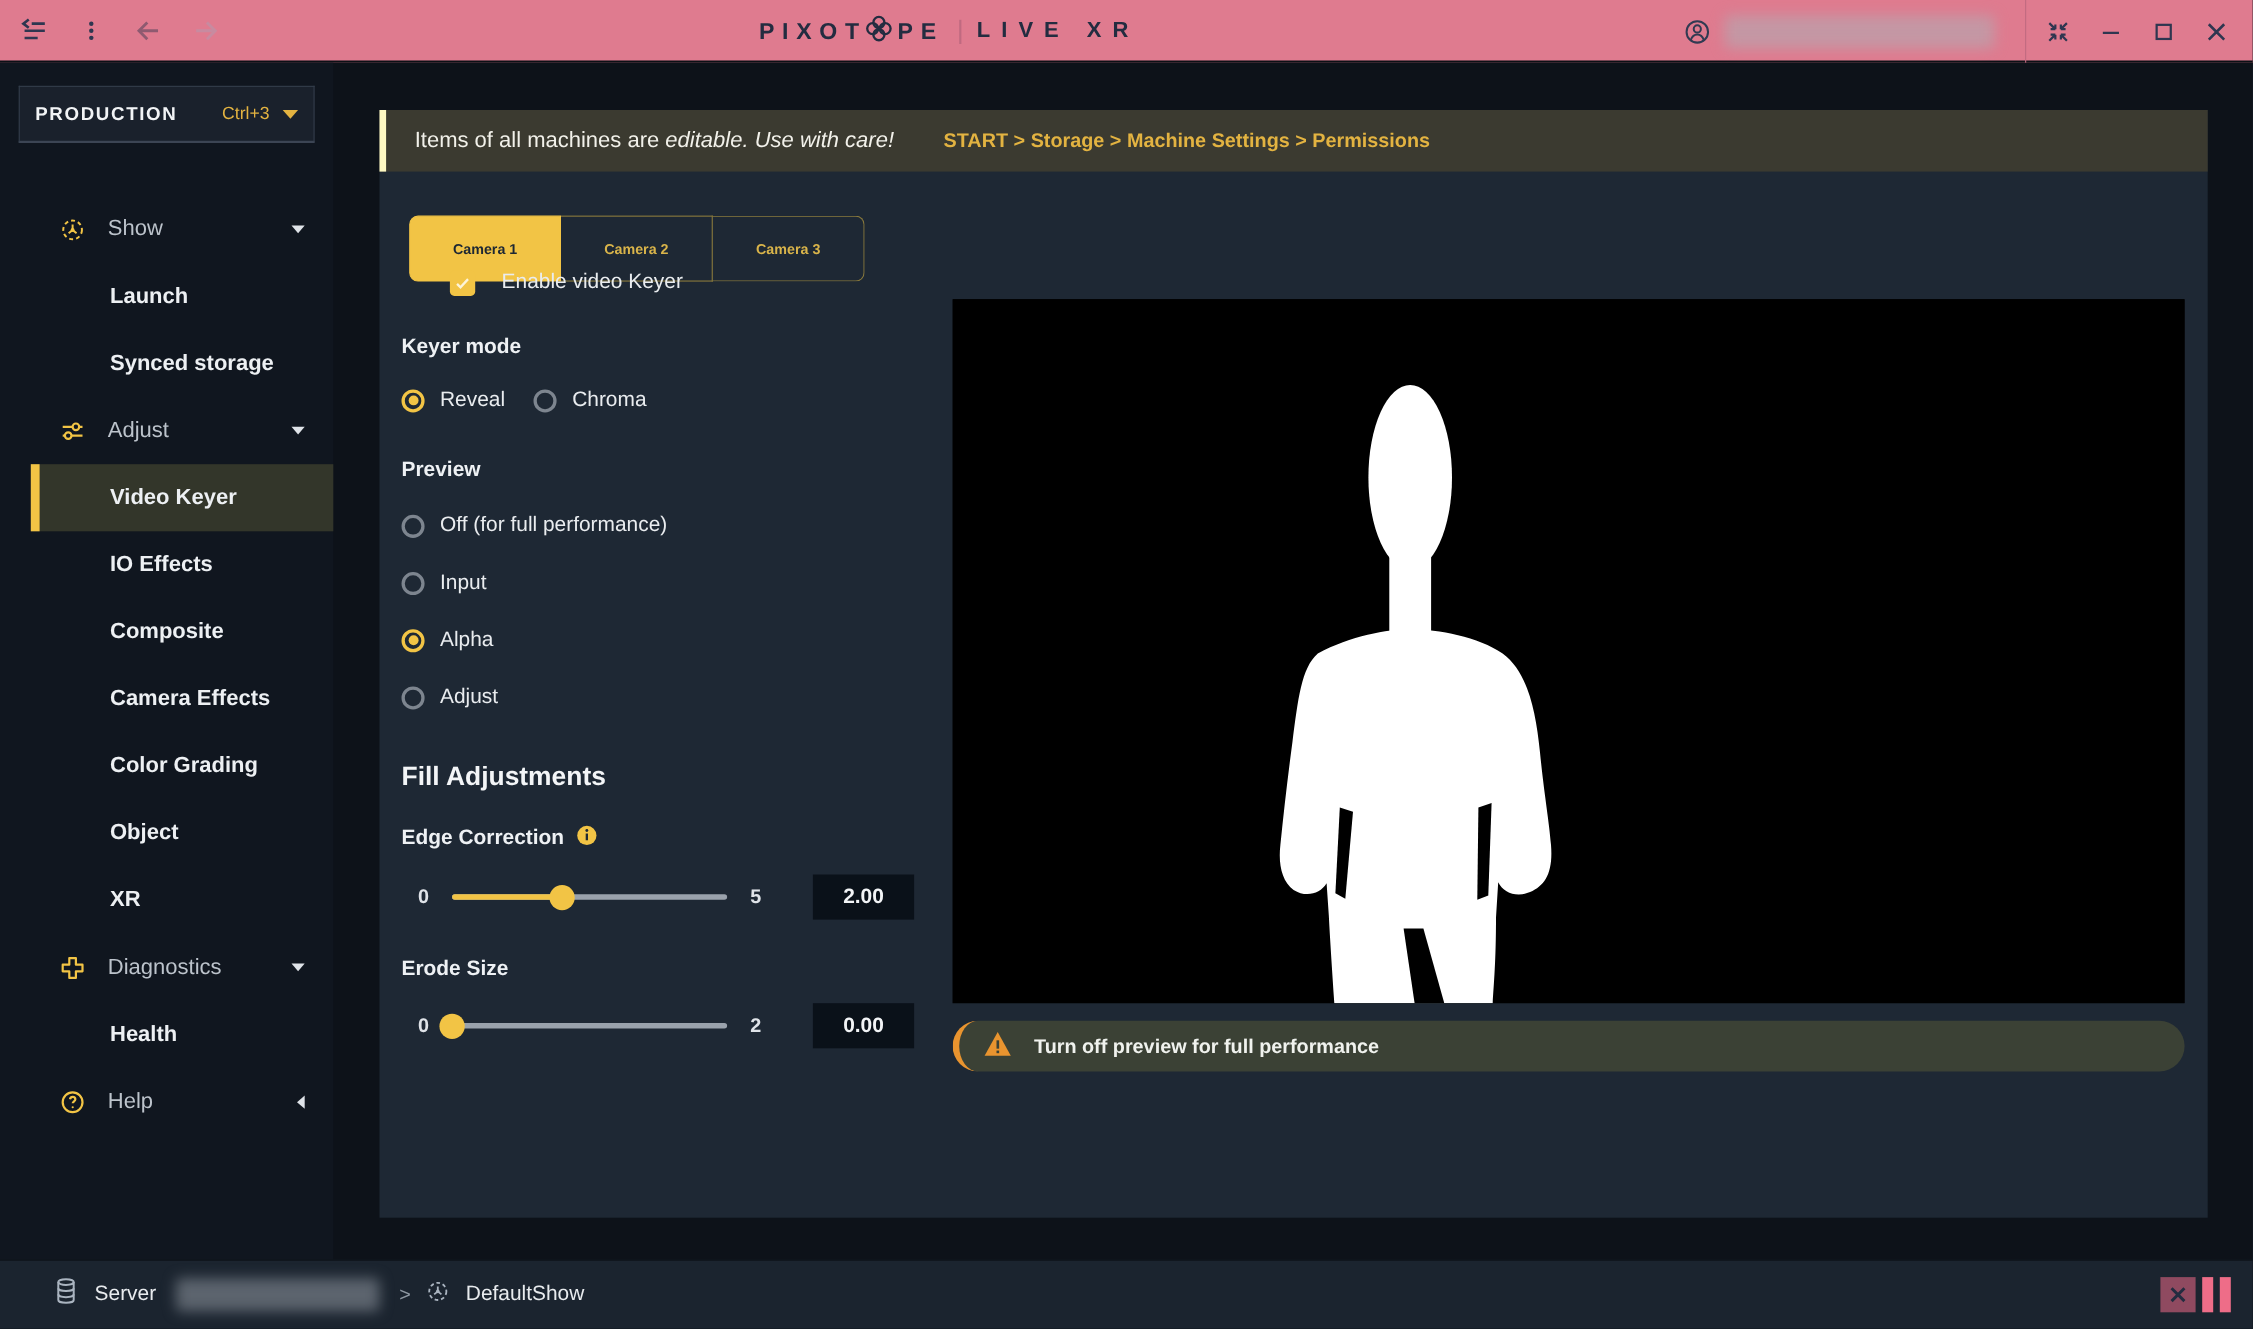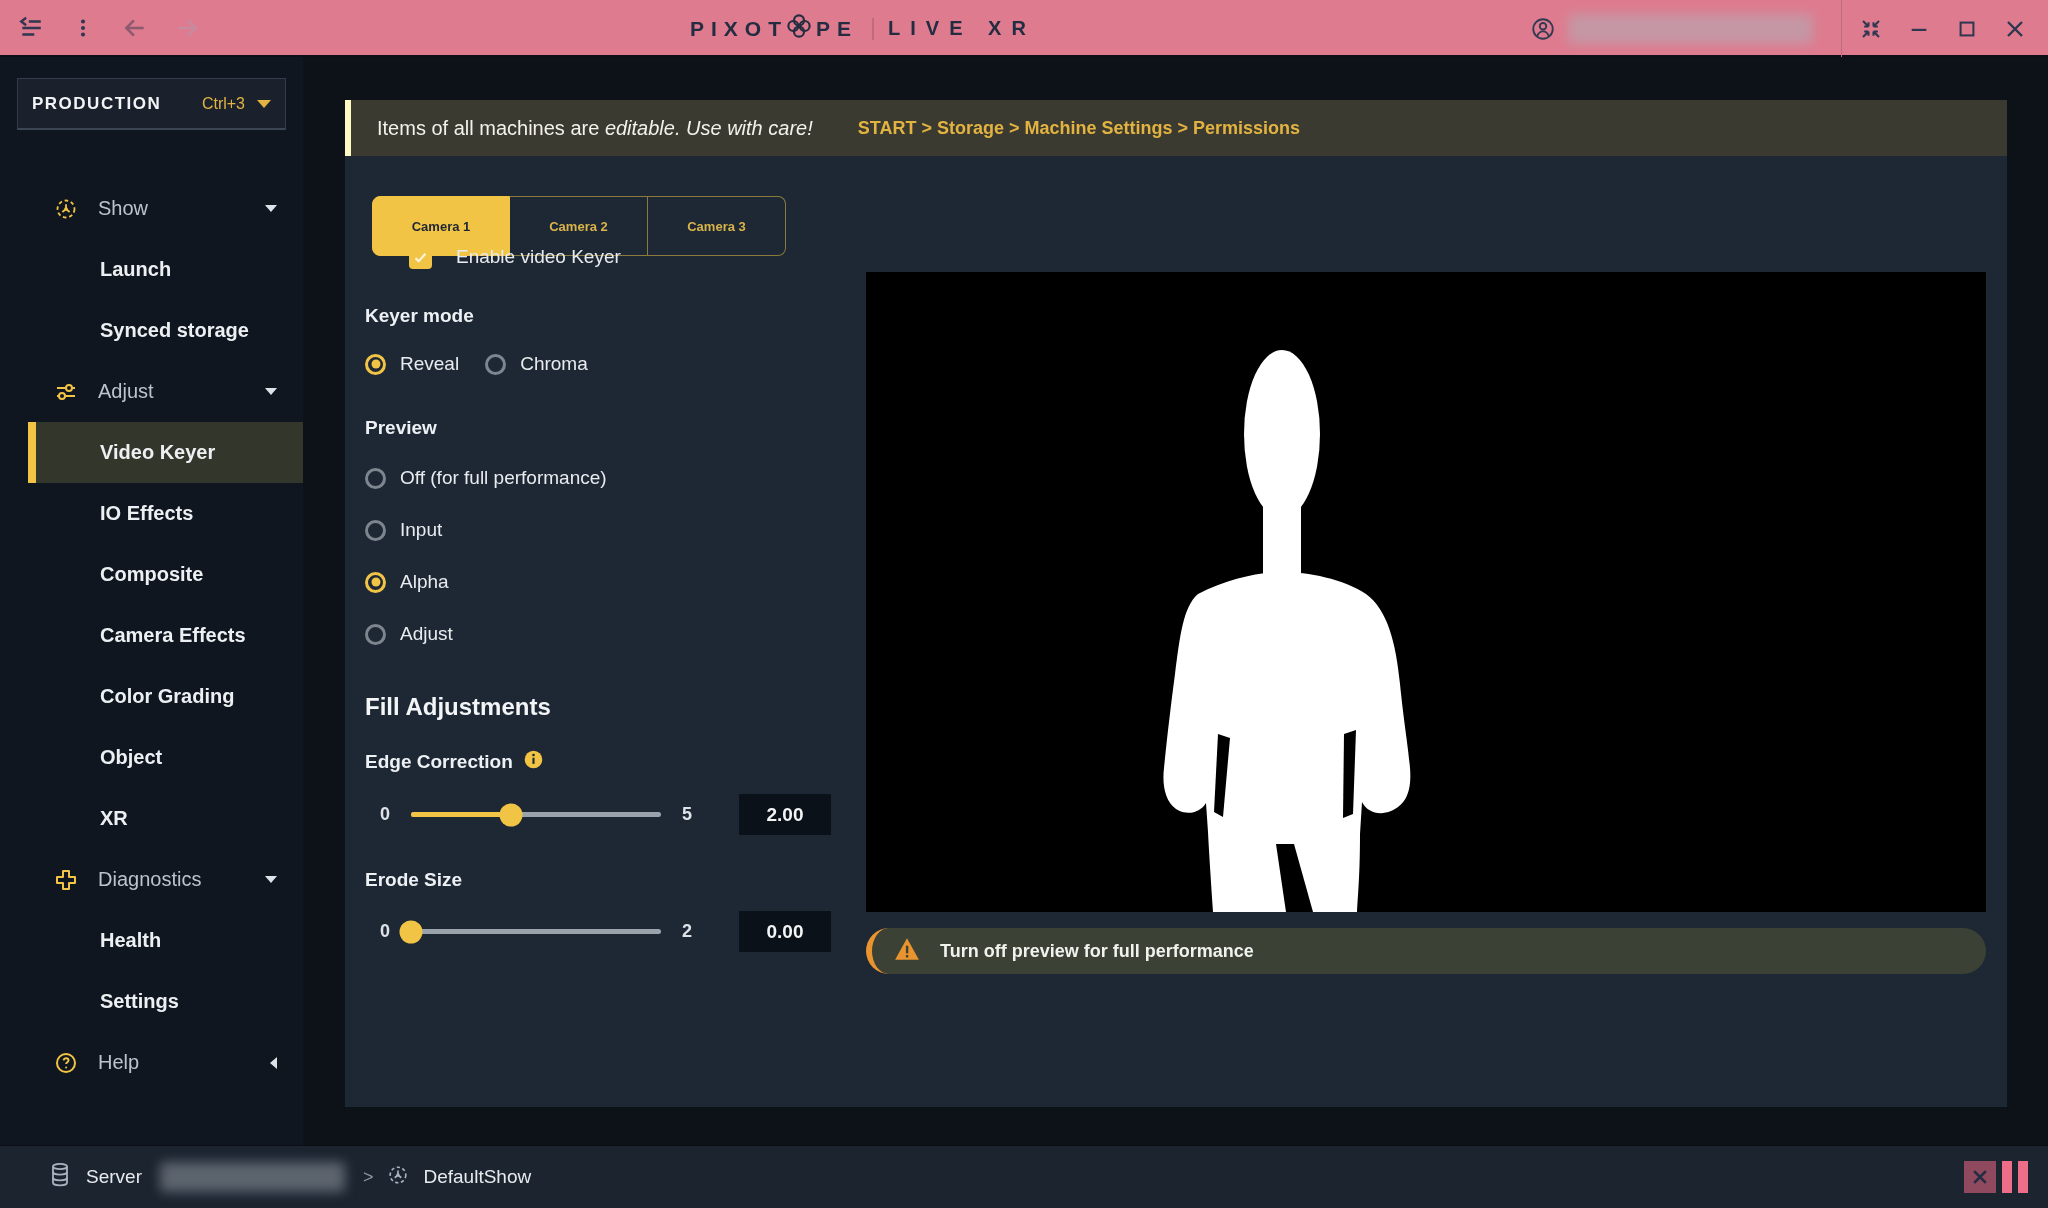--- a/index.html
+++ b/index.html
@@ -297,23 +297,20 @@
         <svg width="24" height="24" viewBox="0 0 24 24" fill="none" stroke="#f2c445" stroke-width="2">
           <path d="M9 3h6v6h6v6h-6v6H9v-6H3V9h6z" stroke-linejoin="round"></path>
         </svg>
       </span>
       <span>Diagnostics</span>
       <span class="spacer"></span>
         <span class="caret-down white"></span>
     </div>
     <div class="nav-item child">
       <span>Health</span>
-    </div>
-    <div class="nav-item child">
-      <span>Settings</span>
     </div>
     <div class="nav-item group">
       <span class="nav-icon">
         <svg width="24" height="24" viewBox="0 0 24 24" fill="none" stroke="#f2c445" stroke-width="2">
           <circle cx="12" cy="12" r="9"></circle>
           <path d="M9.6 9.4c.3-1.4 1.2-2.2 2.5-2.2 1.4 0 2.4.9 2.4 2.2 0 1.7-2.4 1.9-2.4 3.6"></path>
           <circle cx="12.1" cy="16.6" r="1" fill="#f2c445" stroke="none"></circle>
         </svg>
       </span>
       <span>Help</span>

